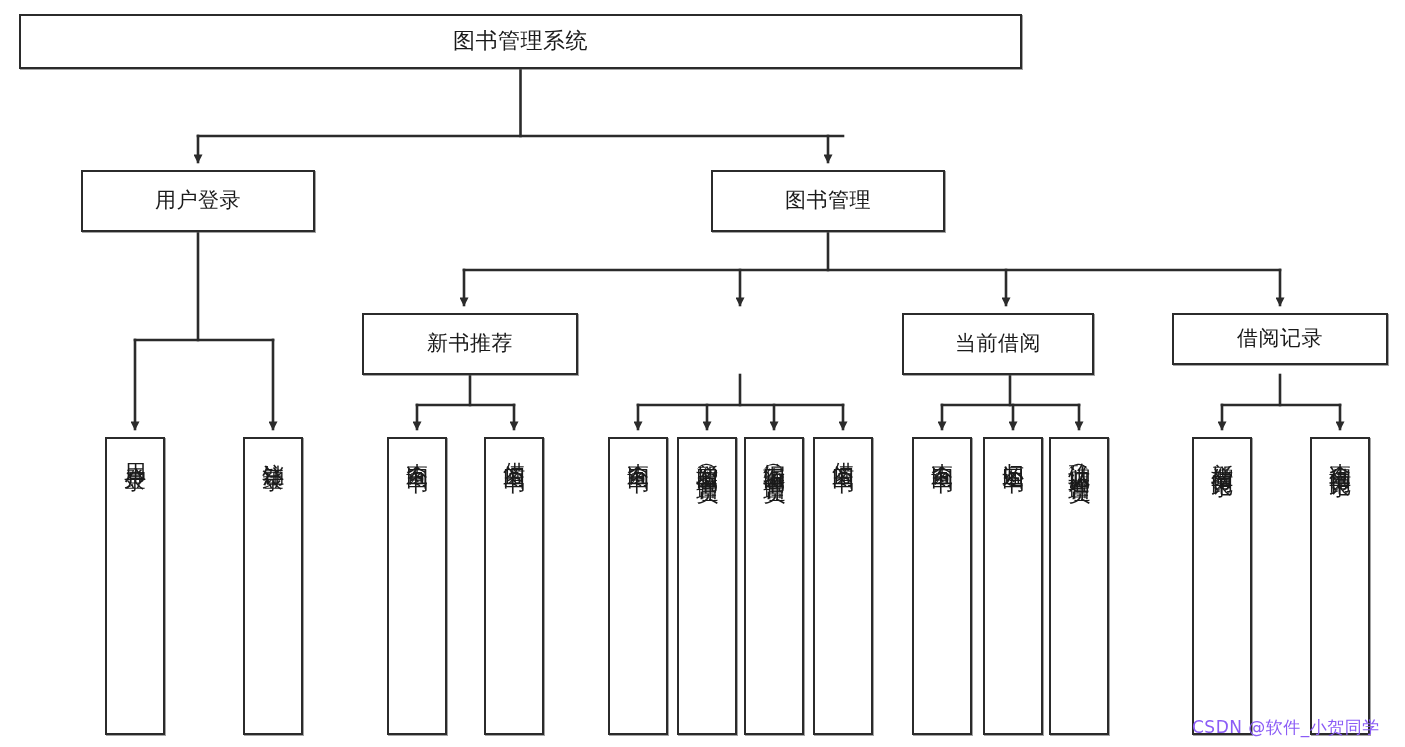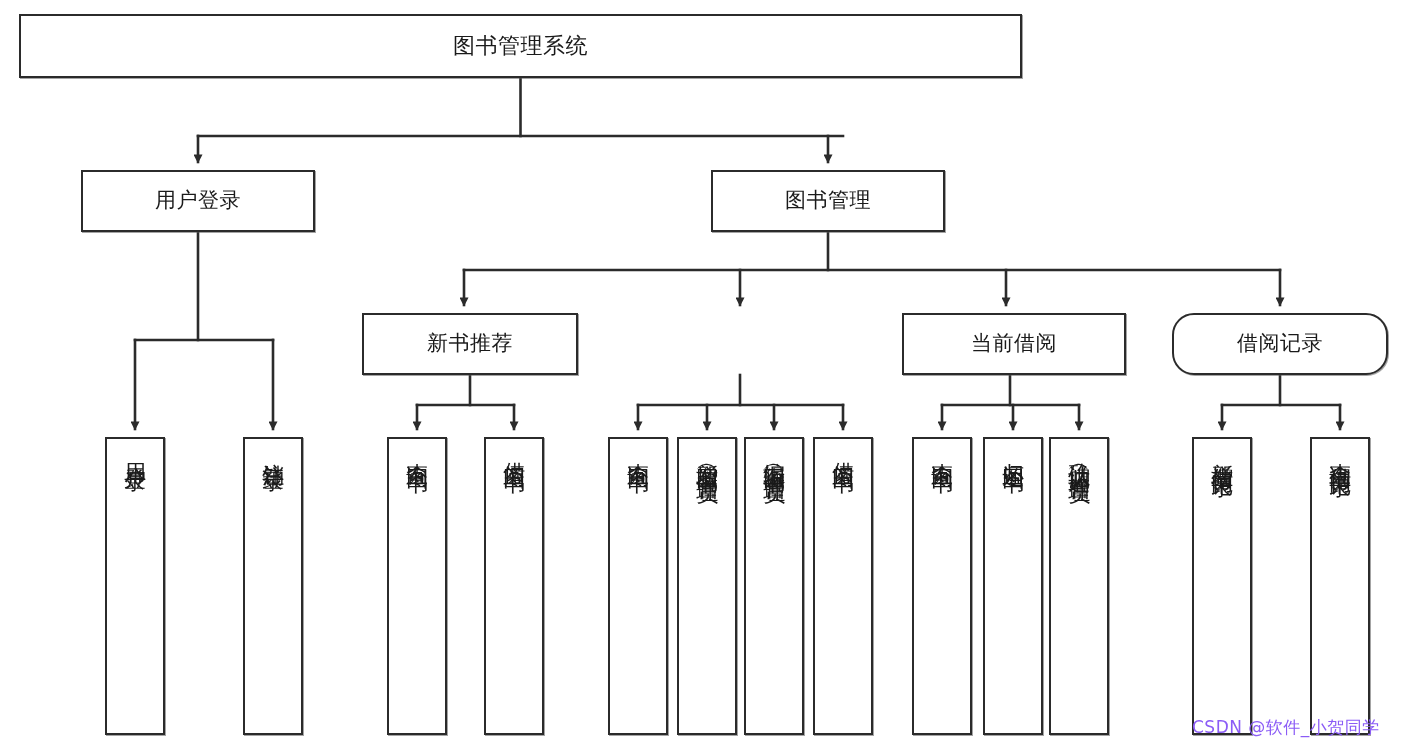--- a/index.html
+++ b/index.html
@@ -122,38 +122,38 @@
       <path d="M1013,405 L1013,429" marker-end="url(#arrowhead)"></path>
       <path d="M1079,405 L1079,429" marker-end="url(#arrowhead)"></path>
 
       <path d="M1280,375 L1280,405"></path>
       <path d="M1222,405 L1340,405"></path>
       <path d="M1222,405 L1222,429" marker-end="url(#arrowhead)"></path>
       <path d="M1340,405 L1340,429" marker-end="url(#arrowhead)"></path>
     </g>
   </svg>
 
-  <div class="node horiz root" style="left:19px; top:14px; width:1003px; height:64px;">
+  <div class="node horiz root" style="left:19px; top:14px; width:1003px; height:55px;">
     <span class="node-label">图书管理系统</span>
   </div>
 
   <div class="node horiz" style="left:81px; top:170px; width:234px; height:62px;">
     <span class="node-label">用户登录</span>
   </div>
   <div class="node horiz" style="left:362px; top:313px; width:216px; height:62px;">
     <span class="node-label">新书推荐</span>
   </div>
 
   <div class="node horiz" style="left:711px; top:170px; width:234px; height:62px;">
     <span class="node-label">图书管理</span>
   </div>
-  <div class="node horiz" style="left:902px; top:313px; width:224px; height:62px;">
+  <div class="node horiz" style="left:902px; top:313px; width:192px; height:62px;">
     <span class="node-label">当前借阅</span>
   </div>
-  <div class="node horiz" style="left:1172px; top:313px; width:216px; height:62px;border-radius:22px;">
+  <div class="node horiz" style="left:1172px; top:313px; width:216px; height:52px;">
     <span class="node-label">借阅记录</span>
   </div>
 
   <div class="node vert" style="left:105px; top:437px; width:60px; height:298px;">
     <span class="node-label">用户登录</span>
   </div>
   <div class="node vert" style="left:243px; top:437px; width:60px; height:298px;">
     <span class="node-label">注销登录</span>
   </div>
 

